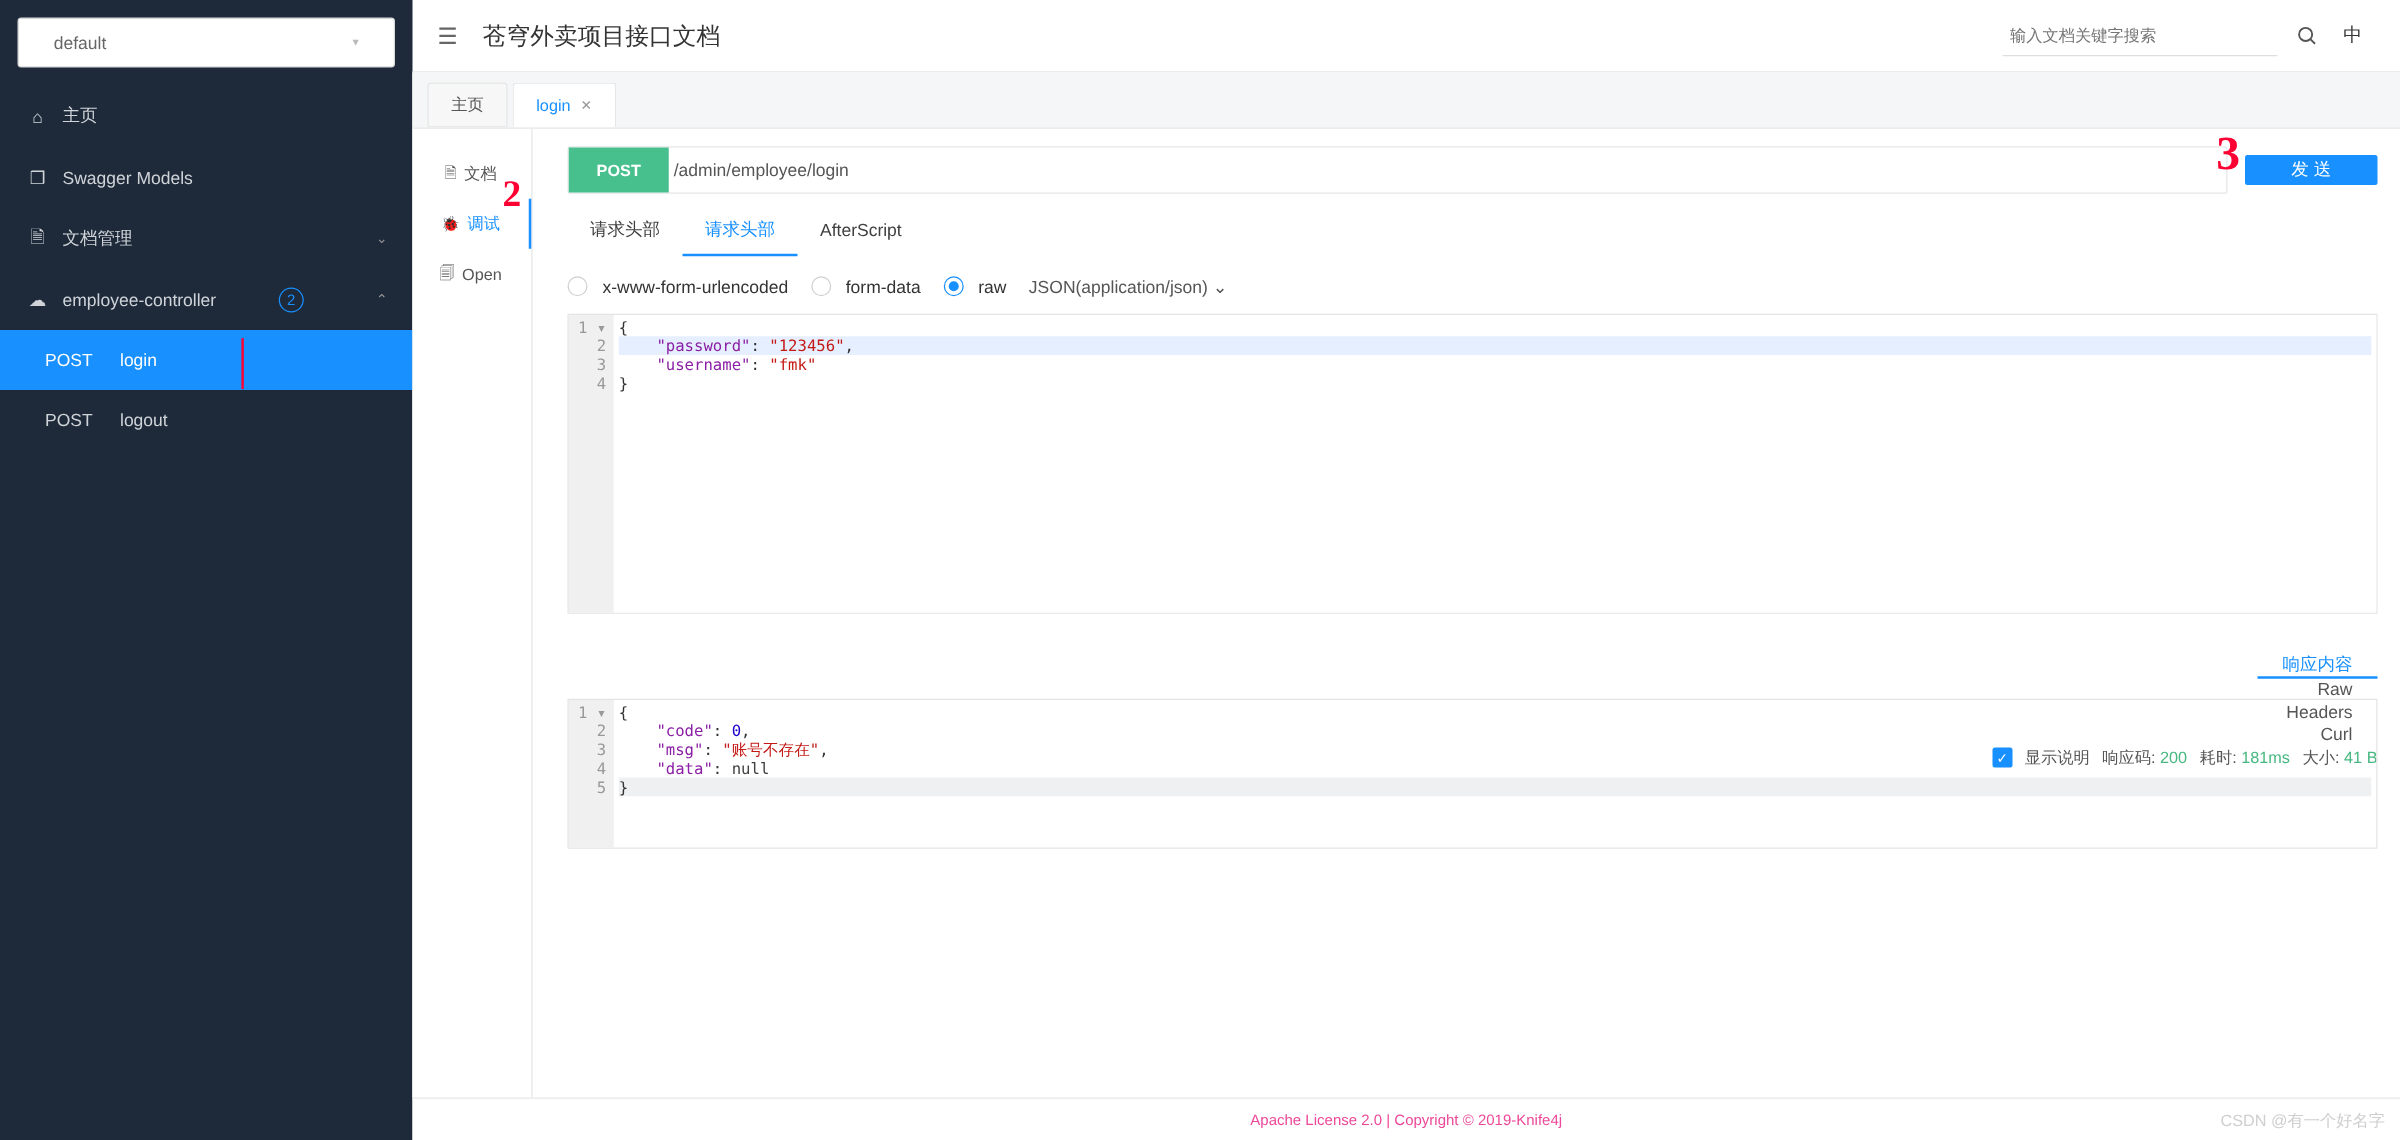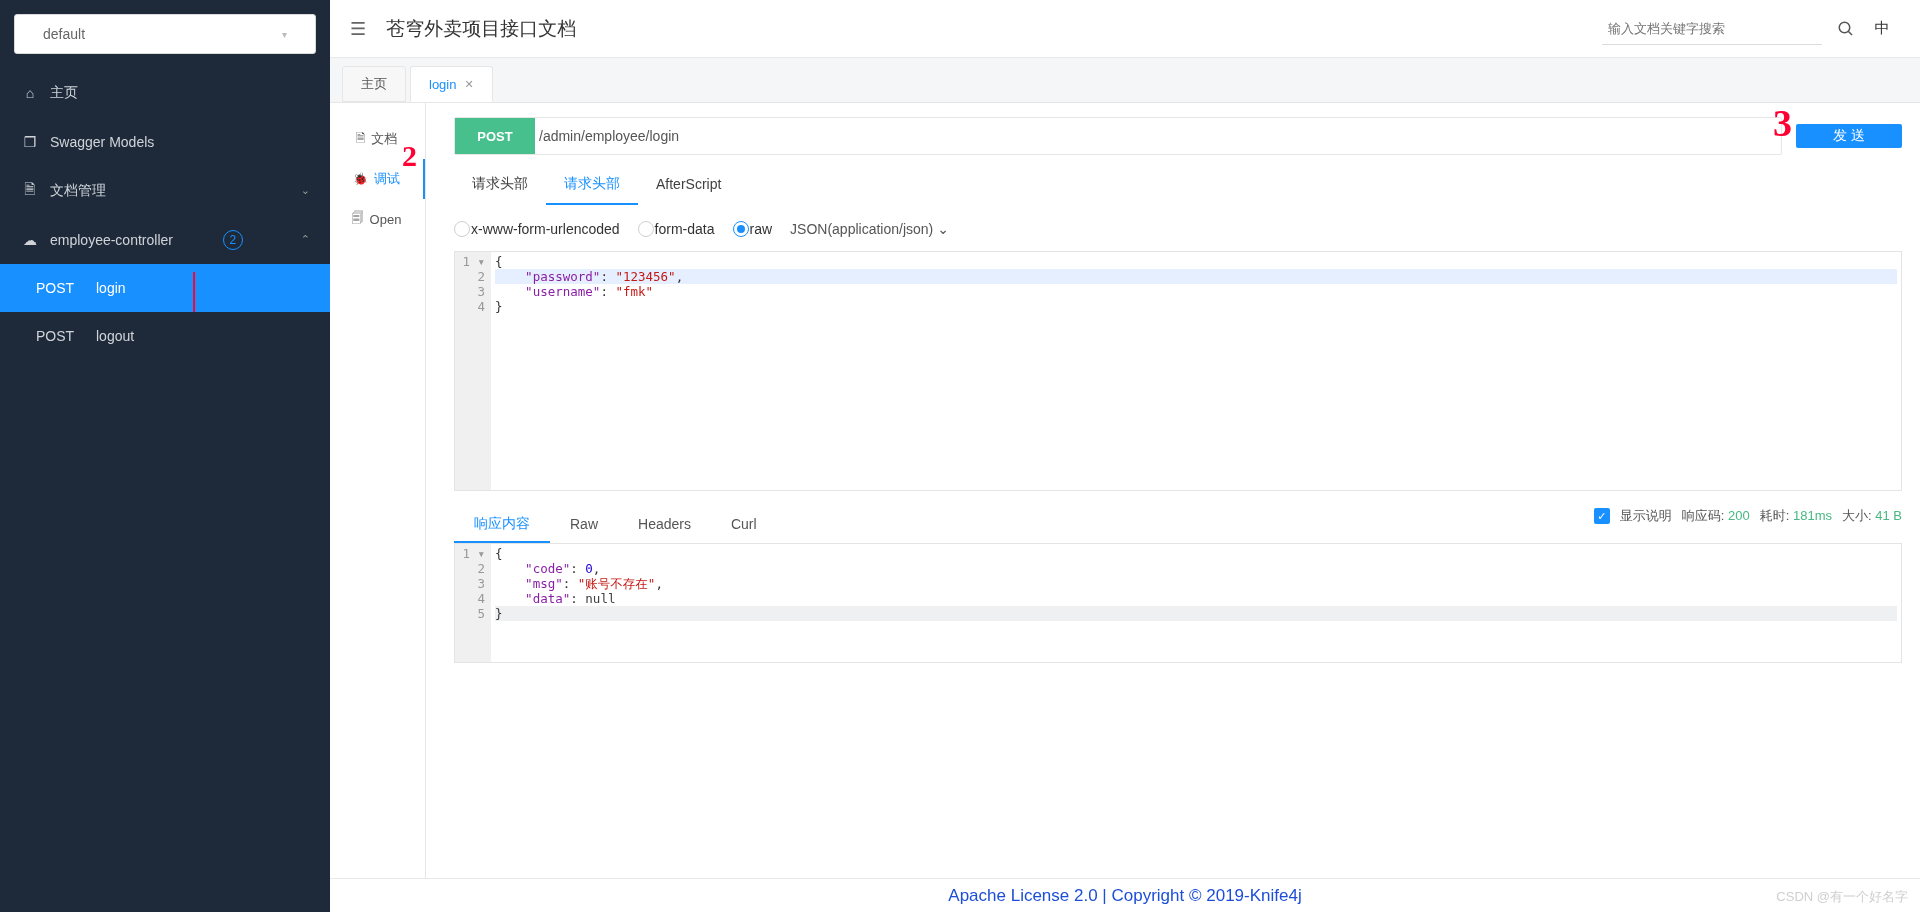--- a/index.html
+++ b/index.html
@@ -37,47 +37,47 @@
 .right-pane{flex:1;padding:14px 18px 0 28px;display:flex;flex-direction:column;position:relative;}
 .url-row{display:flex;gap:14px;align-items:center;}
 .url-box{flex:1;display:flex;border:1px solid #e6e6e6;border-radius:2px;height:38px;}
 .method-tag{width:80px;background:#47c08e;color:#fff;display:flex;align-items:center;justify-content:center;font-weight:600;font-size:13px;}
 .url-text{flex:1;display:flex;align-items:center;padding:0 4px;color:#555;}
 .send-btn{width:106px;height:24px;background:#1890ff;color:#fff;border:none;border-radius:2px;font-size:14px;cursor:pointer;}
 .req-tabs{display:flex;height:44px;align-items:flex-end;margin-top:6px;}
 .req-tab{padding:0 18px;height:40px;display:flex;align-items:center;cursor:pointer;color:#404040;border-bottom:2px solid transparent;}
 .req-tab.active{color:#1890ff;border-bottom-color:#1890ff;}
 .body-row{display:flex;align-items:center;height:44px;gap:18px;margin-top:2px;}
-.radio{display:inline-flex;align-items:center;gap:1px;cursor:pointer;}
+.radio{display:inline-flex;align-items:center;gap:12px;cursor:pointer;}
 .radio .circle{width:16px;height:16px;border:1px solid #d0d0d0;border-radius:50%;display:inline-flex;align-items:center;justify-content:center;}
 .radio.checked .circle{border-color:#1890ff;}
 .radio.checked .dot{width:8px;height:8px;background:#1890ff;border-radius:50%;}
 .ct-select{color:#555;cursor:pointer;display:inline-flex;align-items:center;gap:4px;}
 .editor{border:1px solid #e4e4e4;display:flex;font-family:Consolas,Monaco,monospace;font-size:12.5px;}
 .gutter{width:36px;background:#f0f0f0;color:#999;text-align:right;padding:2px 6px 2px 2px;user-select:none;}
 .gutter .ln{height:15px;line-height:15px;}
 .gutter .fold{display:inline-block;}
 .code{flex:1;padding:2px 4px;}
 .code .line{height:15px;line-height:15px;white-space:pre;}
 .code .hl{background:#e6efff;}
 .tok-key{color:#8a1fa5;}
 .tok-str{color:#c41a16;}
 .tok-num{color:#1c00cf;}
 .tok-null{color:#404040;text-align:center;}
 .editor.req{height:240px;}
 .editor.req .code{background:#fff;}
-.resp-tabs{display:flex;align-items:flex-start;height:36px;margin-top:16px;}
+.resp-tabs{display:flex;align-items:flex-end;height:36px;margin-top:32px;flex-direction:column;}
 .resp-tab{padding:0 20px;height:36px;display:flex;align-items:center;cursor:pointer;color:#555;border-bottom:2px solid transparent;}
 .resp-tab.active{color:#1890ff;border-bottom-color:#1890ff;}
 .resp-meta{margin-left:auto;display:flex;align-items:center;gap:10px;font-size:13px;color:#555;}
 .chk{width:16px;height:16px;background:#1890ff;border-radius:2px;display:inline-flex;align-items:center;justify-content:center;color:#fff;font-size:11px;}
 .green{color:#47b881;font-weight:500;}
 .editor.resp{min-height:120px;}
 .editor.resp .code .line.hl2{background:#eef0f2;}
-.footer{height:34px;display:flex;align-items:center;justify-content:center;border-top:1px solid #e8e8e8;background:#fff;color:#1d4ed8;font-size:17px;text-align:center;}
+.footer{height:34px;display:flex;align-items:center;justify-content:center;border-top:1px solid #e8e8e8;background:#fff;color:#ec4899;font-size:12px;text-align:center;}
 .watermark{position:absolute;right:12px;bottom:6px;color:#cfcfcf;font-size:13px;}
 .annot{position:absolute;color:#f03;font-family:"Comic Sans MS",cursive;font-weight:bold;pointer-events:none;}
 </style>
 </head>
 <body>
 <div class="app">
   <div class="sidebar">
     <div class="select-wrap">
       <div class="select">
         <span>default</span>

